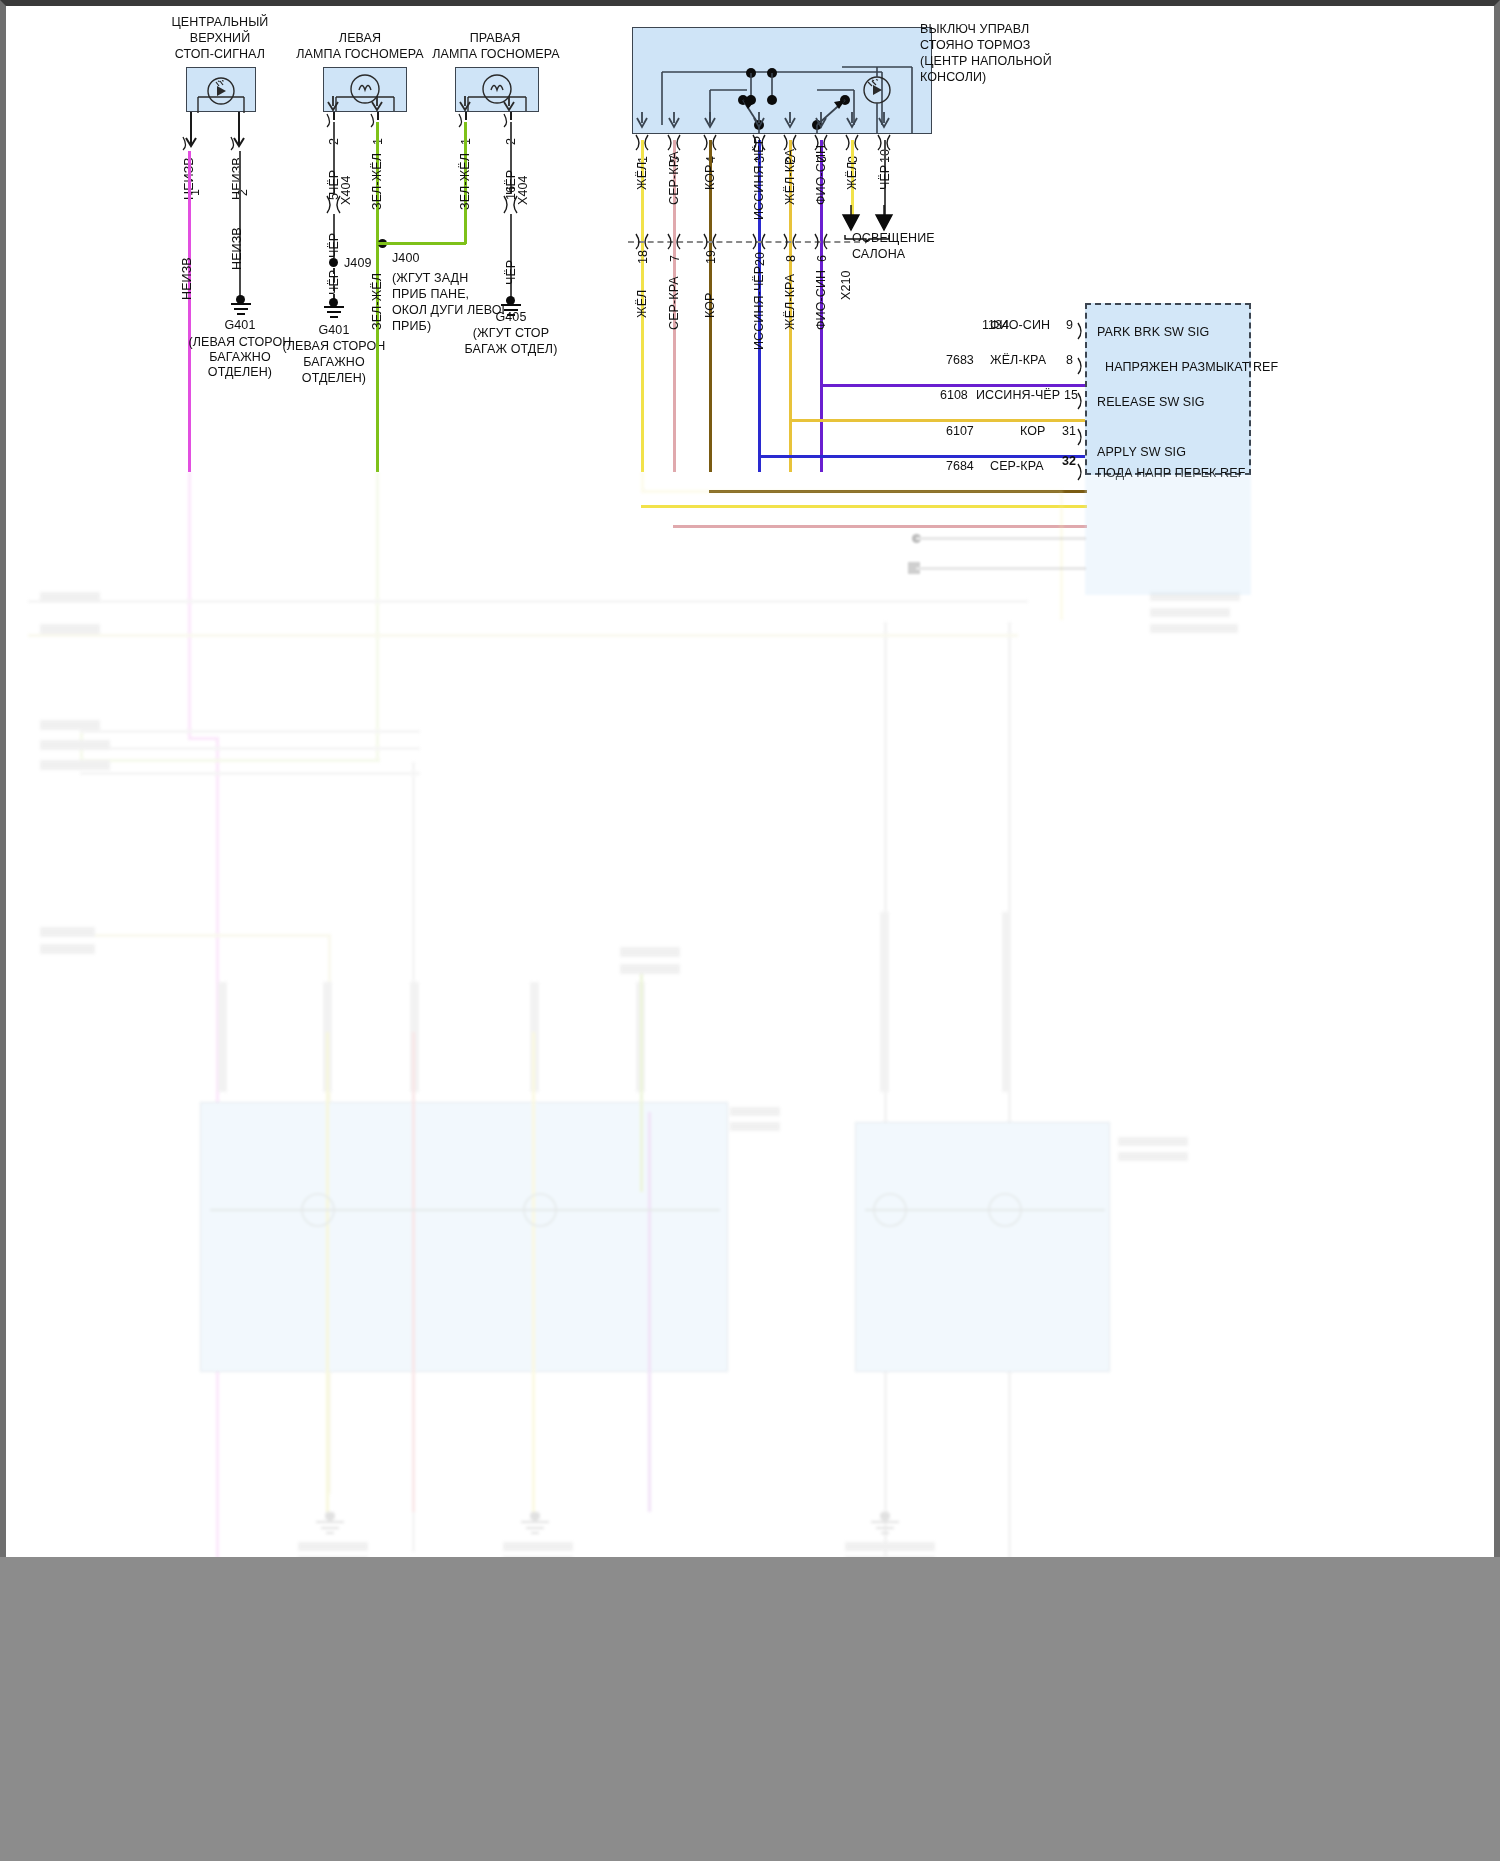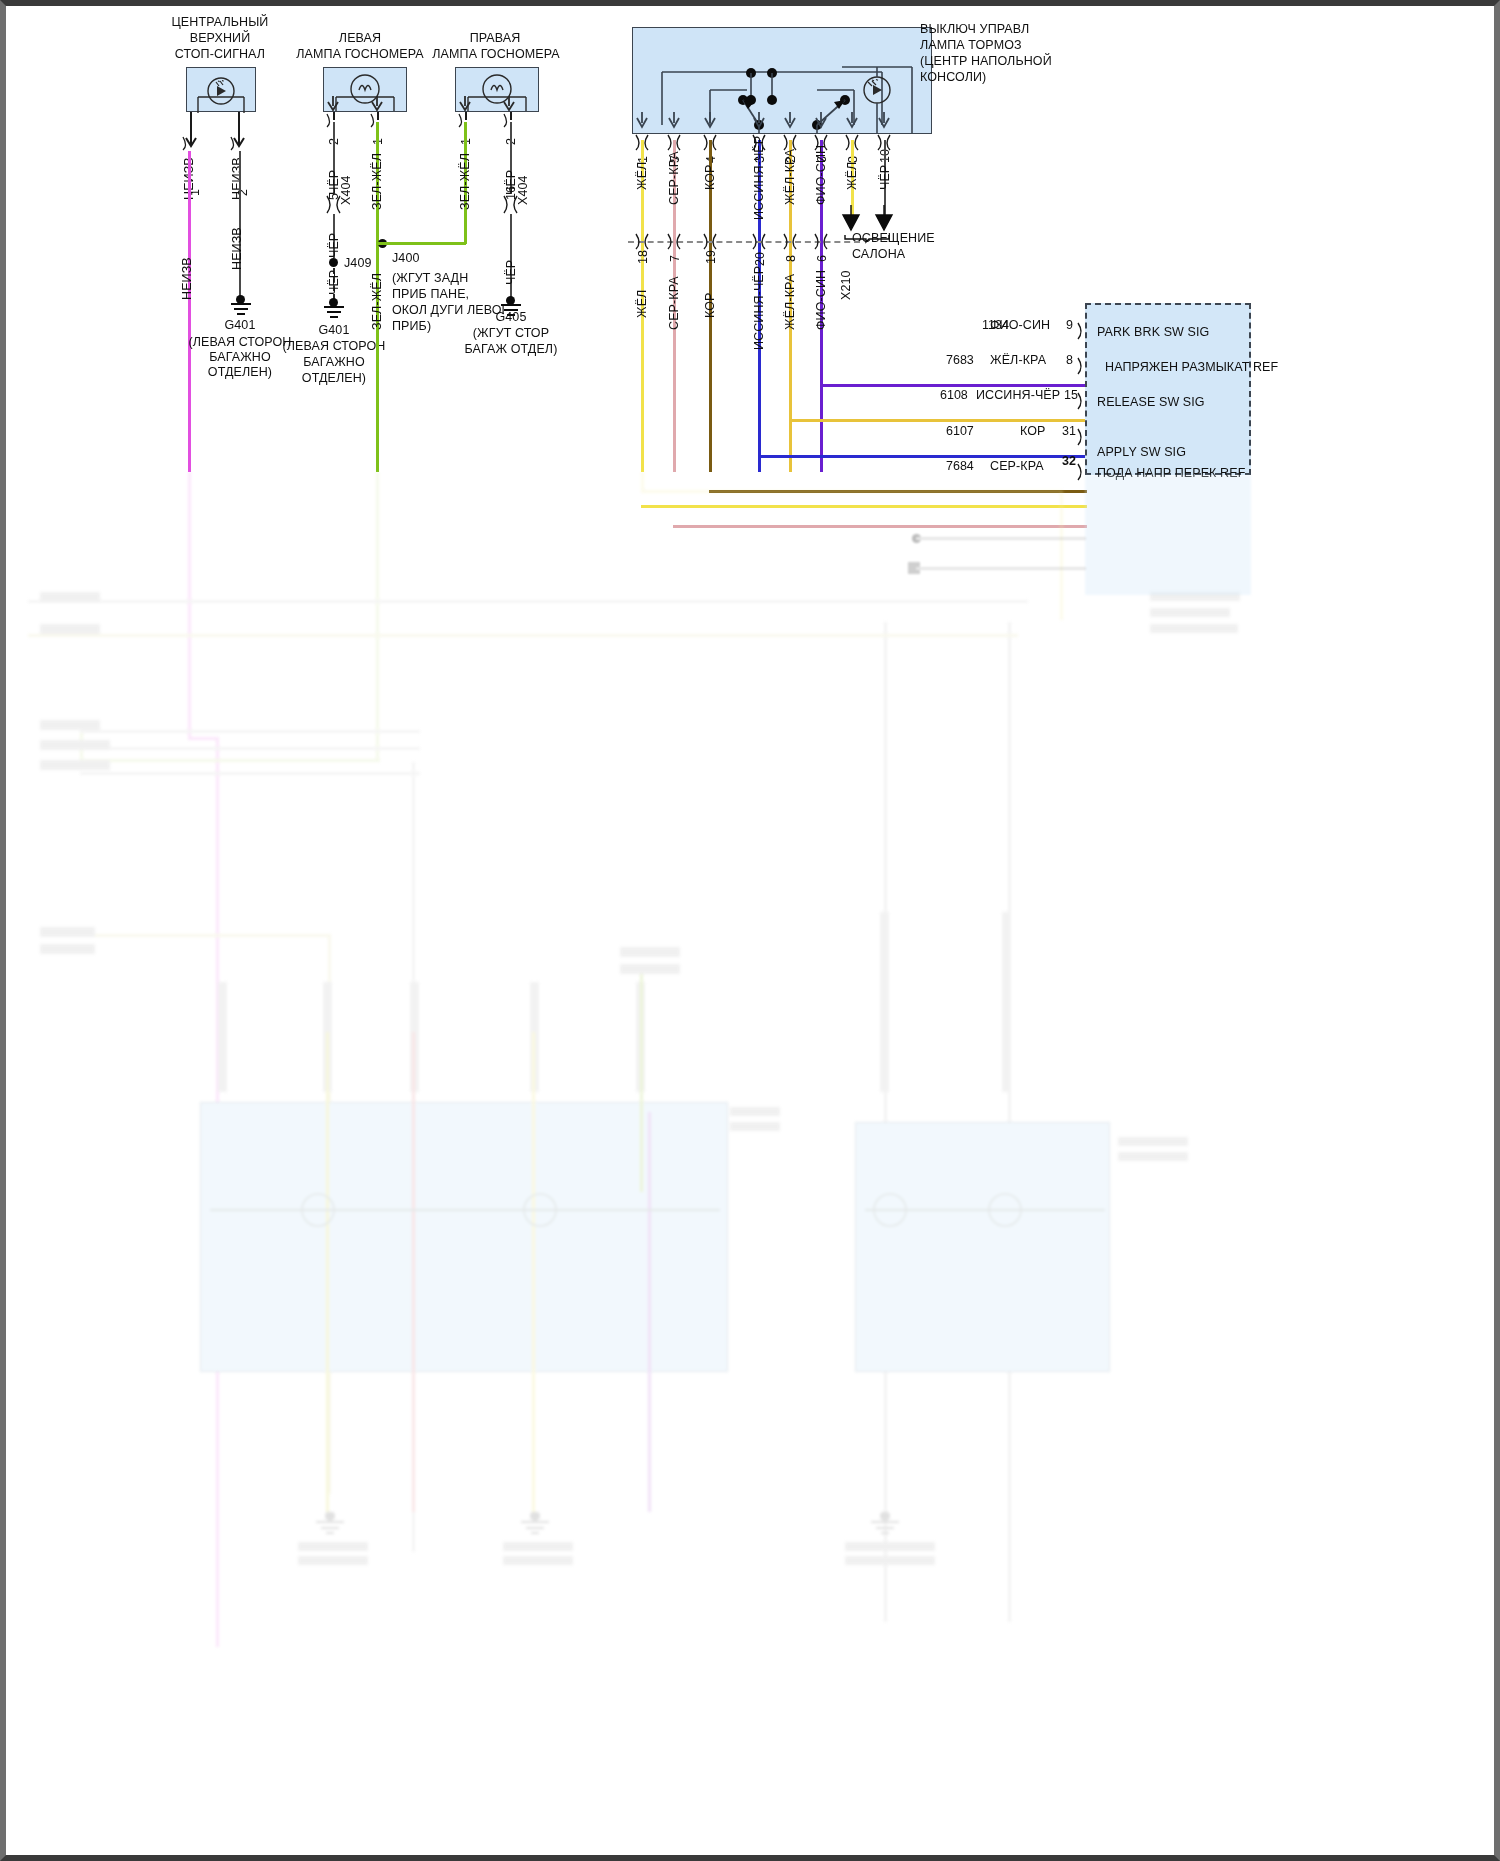--- a/index.html
+++ b/index.html
@@ -1,19 +1,19 @@
 <!DOCTYPE html>
 <html><head>
 <meta charset="utf-8">
 <style>
   html,body{margin:0;padding:0;background:#8c8c8c;}
   body{font-family:"Liberation Sans", sans-serif;}
   #page{
     position:relative;
-    width:1500px;height:1861px;
+    width:1500px;height:1557px;
     background:#ffffff;
     overflow:hidden;
   }
   
   #sheet-border{
     position:absolute;left:0;top:0;width:1500px;height:1861px;
     box-sizing:border-box;
     border-left:6px solid #6e6e6e;
     border-right:6px solid #6e6e6e;
     border-top:6px solid #3a3a3a;
@@ -291,21 +291,21 @@
           <path d="M78,0 L78,11 M73,6 L78,15 L83,6"></path>
           <path d="M127,0 L127,11 M122,6 L127,15 L132,6"></path>
           <path d="M158,0 L158,11 M153,6 L158,15 L163,6"></path>
           <path d="M189,0 L189,11 M184,6 L189,15 L194,6"></path>
           <path d="M220,0 L220,11 M215,6 L220,15 L225,6"></path>
           <path d="M252,0 L252,11 M247,6 L252,15 L257,6"></path>
         </g>
       </svg>
 
       <div class="lbl" style="left:920px;top:22px;">ВЫКЛЮЧ УПРАВЛ</div>
-      <div class="lbl" style="left:920px;top:38px;">ЛАМПА ТОРМОЗ</div>
+      <div class="lbl" style="left:920px;top:38px;">СТОЯНО ТОРМОЗ</div>
       <div class="lbl" style="left:920px;top:54px;">(ЦЕНТР НАПОЛЬНОЙ</div>
       <div class="lbl" style="left:920px;top:70px;">КОНСОЛИ)</div>
 
       <svg class="wire" style="left:630px;top:133px;" width="306" height="20">
         <g stroke="#1a1a1a" stroke-width="1.4" fill="none">
           <path d="M6,2 q6,9 0,15 M18,2 q-6,9 0,15"></path>
           <path d="M38,2 q6,9 0,15 M50,2 q-6,9 0,15"></path>
           <path d="M74,2 q6,9 0,15 M86,2 q-6,9 0,15"></path>
           <path d="M123,2 q6,9 0,15 M135,2 q-6,9 0,15"></path>
           <path d="M154,2 q6,9 0,15 M166,2 q-6,9 0,15"></path>

